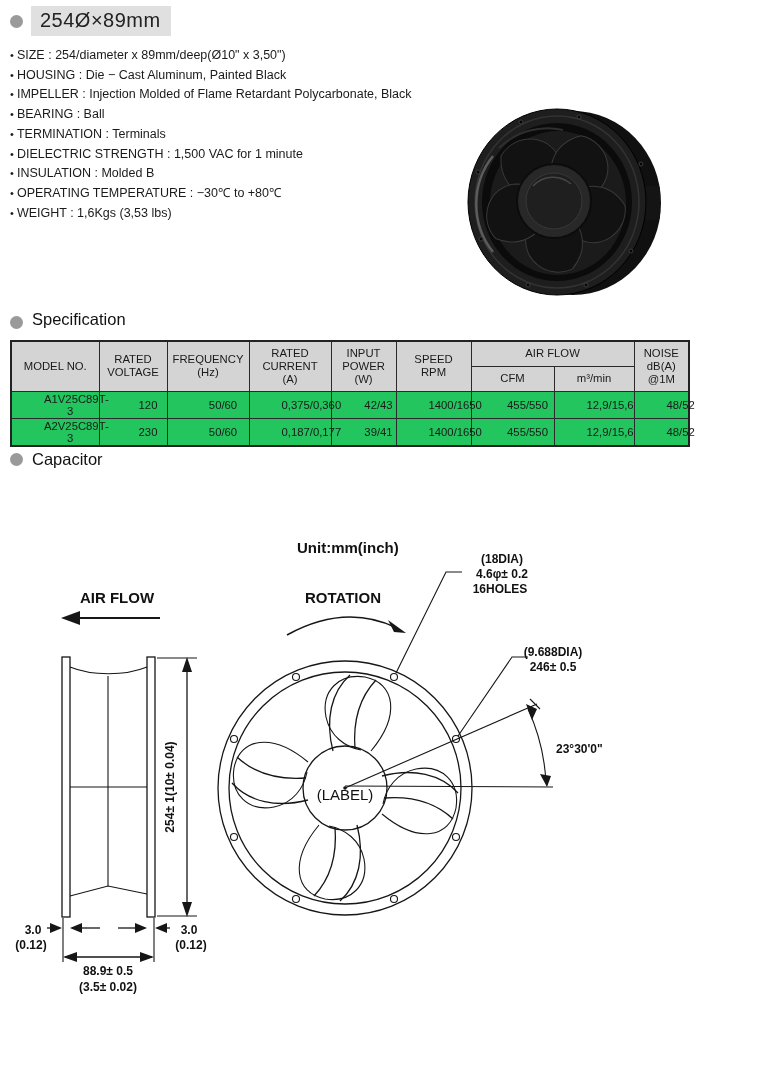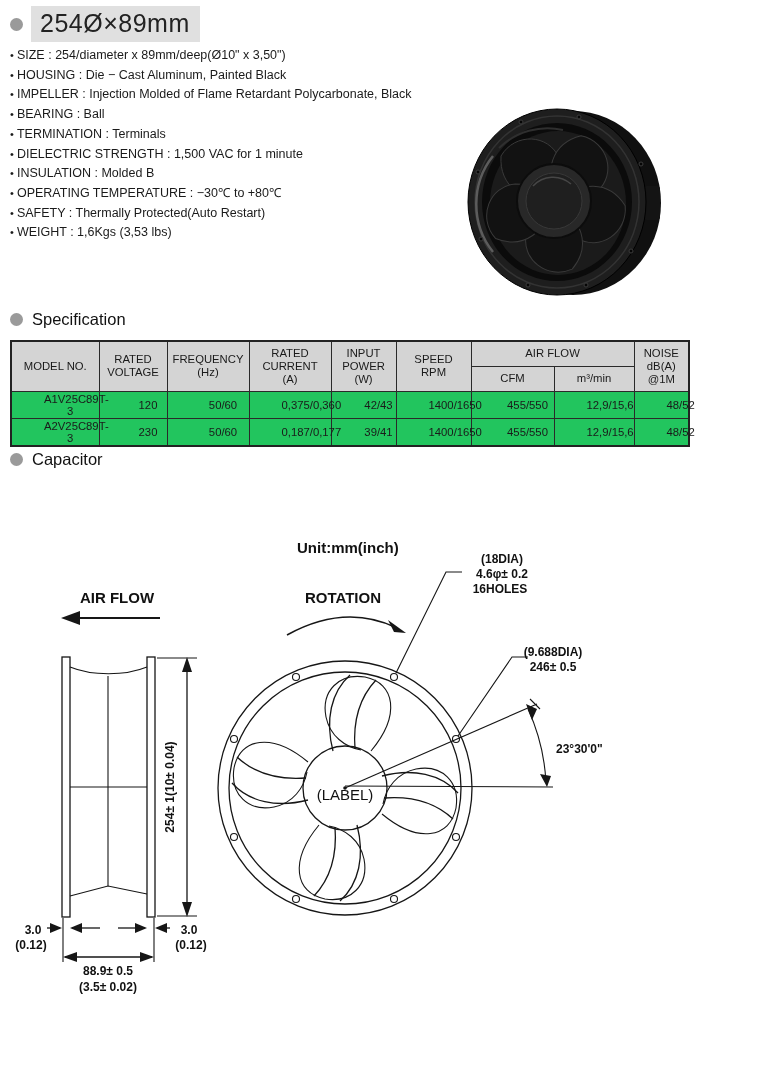--- a/index.html
+++ b/index.html
@@ -5,31 +5,31 @@
   :root{
     --title-bg:#e0e0e0; --bullet:#9a9a9a; --header-bg:#d4d4d4; --ink:#1a1a1a;
   }
   html,body{margin:0;padding:0;background:#fff;}
   .page{position:relative;width:760px;height:1076px;background:#fff;overflow:hidden;
         font-family:"Liberation Sans",sans-serif;color:var(--ink);}
   
   .title-row{position:absolute;left:10px;top:6px;display:flex;align-items:center;}
   .dot{width:13px;height:13px;border-radius:50%;background:var(--bullet);flex:0 0 auto;}
   .title-box{margin-left:8px;background:var(--title-bg);padding:3px 10px 4px 9px;
-             font-size:25px;letter-spacing:0.5px;color:#222;}
+             font-size:20px;letter-spacing:0.5px;color:#222;}
   
   .spec-list{position:absolute;left:10px;top:46px;width:445px;margin:0;padding:0;list-style:none;}
   .spec-list li{font-size:12.5px;line-height:19.7px;white-space:nowrap;}
   .spec-list li::before{content:"• ";font-size:11px;}
   
   .photo{position:absolute;left:455px;top:102px;width:212px;height:202px;}
   
   .section-head{position:absolute;left:10px;display:flex;align-items:center;gap:9px;}
   .section-head .label{font-size:16.5px;color:#111;}
-  #spec-head{top:310px;} #dim-head{top:450px;}
+  #spec-head{top:310px;align-items:flex-end;} #dim-head{top:450px;}
   
   .spec-table{position:absolute;left:10px;top:340px;border-collapse:collapse;table-layout:fixed;
               width:678px;border:2px solid #222;}
   .spec-table th,.spec-table td{border:1px solid #2a2a2a;text-align:center;vertical-align:middle;
               font-size:11.3px;padding:1px 2px;}
   .spec-table th{background:var(--header-bg);white-space:pre-line;font-weight:400;line-height:13px;}
   .spec-table thead tr{height:25px;}
   .spec-table tbody tr{height:22px;}
   .spec-table td{background:#22c55e;padding-left:32px;}
   
@@ -54,21 +54,20 @@
 
   <ul class="spec-list" id="spec-list">
       <li><span>SIZE : </span><span>254/diameter x 89mm/deep(Ø10" x 3,50")</span></li>
       <li><span>HOUSING : </span><span>Die − Cast Aluminum, Painted Black</span></li>
       <li><span>IMPELLER : </span><span>Injection Molded of Flame Retardant Polycarbonate, Black</span></li>
       <li><span>BEARING : </span><span>Ball</span></li>
       <li><span>TERMINATION : </span><span>Terminals</span></li>
       <li><span>DIELECTRIC STRENGTH : </span><span>1,500 VAC for 1 minute</span></li>
       <li><span>INSULATION : </span><span>Molded B</span></li>
       <li><span>OPERATING TEMPERATURE : </span><span>−30℃ to +80℃</span></li>
-      <li><span>SAFETY : </span><span>Thermally Protected(Auto Restart)</span></li>
       <li><span>WEIGHT : </span><span>1,6Kgs (3,53 lbs)</span></li>
     </ul>
 
   <svg class="photo" viewBox="0 0 212 202">
     <ellipse cx="118" cy="101" rx="88" ry="92" fill="#101010"></ellipse>
     <rect x="189" y="84" width="16" height="34" rx="3" fill="#141414"></rect>
     <ellipse cx="102" cy="100" rx="89" ry="93" fill="#1e1e1e" stroke="#000" stroke-width="1"></ellipse>
     <ellipse cx="102" cy="100" rx="82" ry="86" fill="none" stroke="#333" stroke-width="1.5"></ellipse>
     <ellipse cx="102" cy="100" rx="75" ry="79" fill="#0b0b0b"></ellipse>
     <ellipse cx="103" cy="101" rx="68" ry="72" fill="#1b1b1b"></ellipse>

